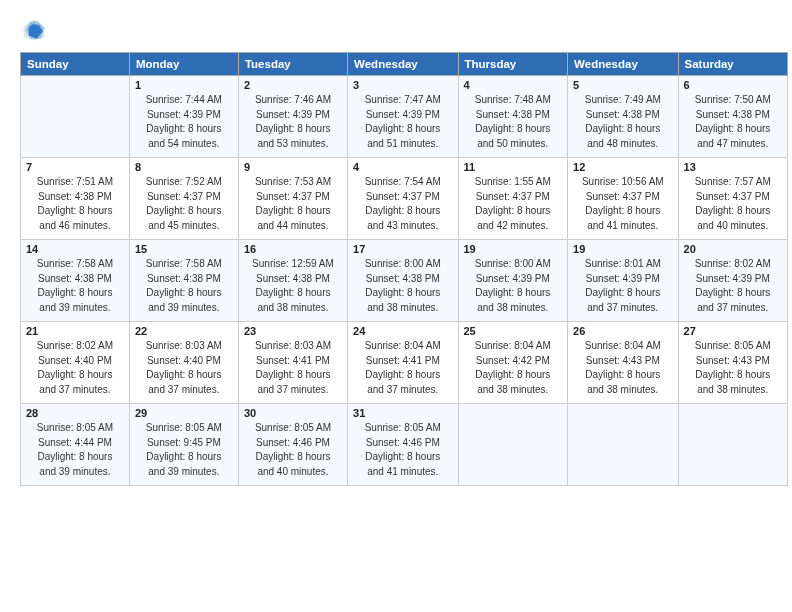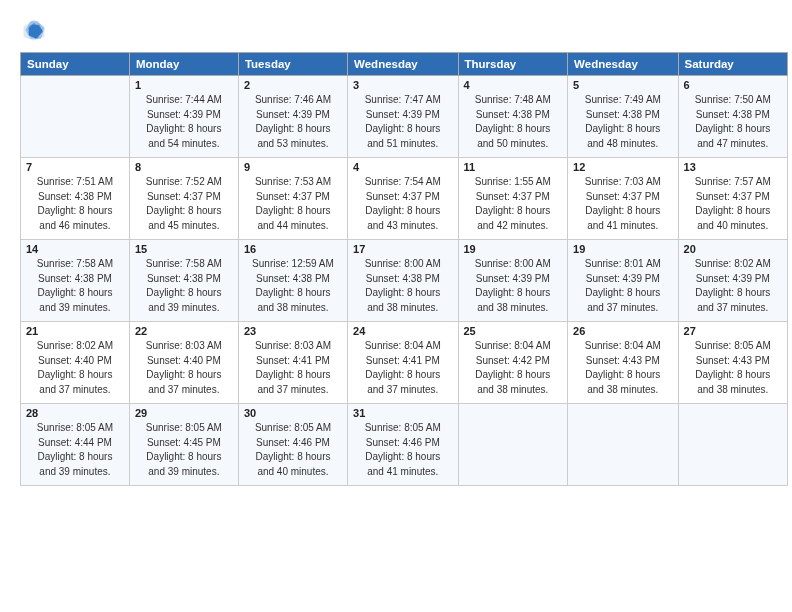--- a/index.html
+++ b/index.html
@@ -172,21 +172,21 @@
           <td>
             <span class="day-number">4</span>
             <div class="day-info"><span>Sunrise: 7:54 AM</span><br><span>Sunset: 4:37 PM</span><br><span>Daylight: 8 hours<br>and 43 minutes.</span></div>
           </td>
           <td>
             <span class="day-number">11</span>
             <div class="day-info"><span>Sunrise: 1:55 AM</span><br><span>Sunset: 4:37 PM</span><br><span>Daylight: 8 hours<br>and 42 minutes.</span></div>
           </td>
           <td>
             <span class="day-number">12</span>
-            <div class="day-info"><span>Sunrise: 7:03 AM</span><br><span>Sunset: 4:37 PM</span><br><span>Daylight: 8 hours<br>and 41 minutes.</span></div>
+            <div class="day-info"><span>Sunrise: 10:56 AM</span><br><span>Sunset: 4:37 PM</span><br><span>Daylight: 8 hours<br>and 41 minutes.</span></div>
           </td>
           <td>
             <span class="day-number">13</span>
             <div class="day-info"><span>Sunrise: 7:57 AM</span><br><span>Sunset: 4:37 PM</span><br><span>Daylight: 8 hours<br>and 40 minutes.</span></div>
           </td>
         </tr>
         <tr>
           <td>
             <span class="day-number">14</span>
             <div class="day-info"><span>Sunrise: 7:58 AM</span><br><span>Sunset: 4:38 PM</span><br><span>Daylight: 8 hours<br>and 39 minutes.</span></div>
@@ -246,21 +246,21 @@
             <div class="day-info"><span>Sunrise: 8:05 AM</span><br><span>Sunset: 4:43 PM</span><br><span>Daylight: 8 hours<br>and 38 minutes.</span></div>
           </td>
         </tr>
         <tr>
           <td>
             <span class="day-number">28</span>
             <div class="day-info"><span>Sunrise: 8:05 AM</span><br><span>Sunset: 4:44 PM</span><br><span>Daylight: 8 hours<br>and 39 minutes.</span></div>
           </td>
           <td>
             <span class="day-number">29</span>
-            <div class="day-info"><span>Sunrise: 8:05 AM</span><br><span>Sunset: 4:45 PM</span><br><span>Daylight: 8 hours<br>and 39 minutes.</span></div>
+            <div class="day-info"><span>Sunrise: 8:05 AM</span><br><span>Sunset: 9:45 PM</span><br><span>Daylight: 8 hours<br>and 39 minutes.</span></div>
           </td>
           <td>
             <span class="day-number">30</span>
             <div class="day-info"><span>Sunrise: 8:05 AM</span><br><span>Sunset: 4:46 PM</span><br><span>Daylight: 8 hours<br>and 40 minutes.</span></div>
           </td>
           <td>
             <span class="day-number">31</span>
             <div class="day-info"><span>Sunrise: 8:05 AM</span><br><span>Sunset: 4:46 PM</span><br><span>Daylight: 8 hours<br>and 41 minutes.</span></div>
           </td>
           <td></td>

